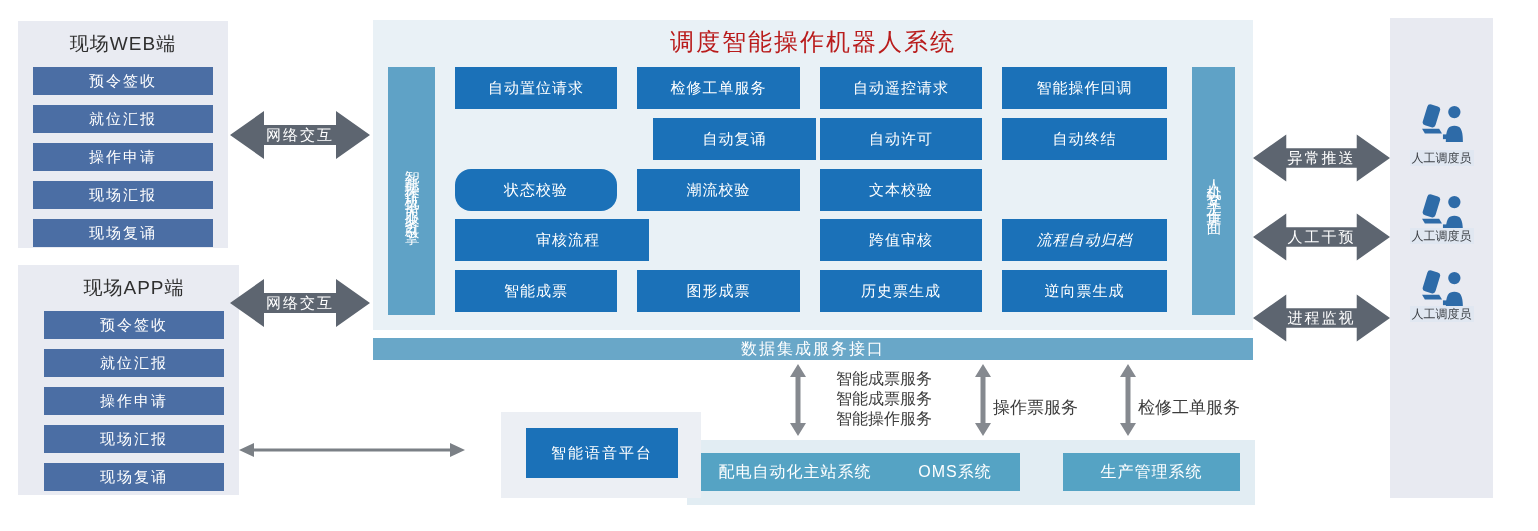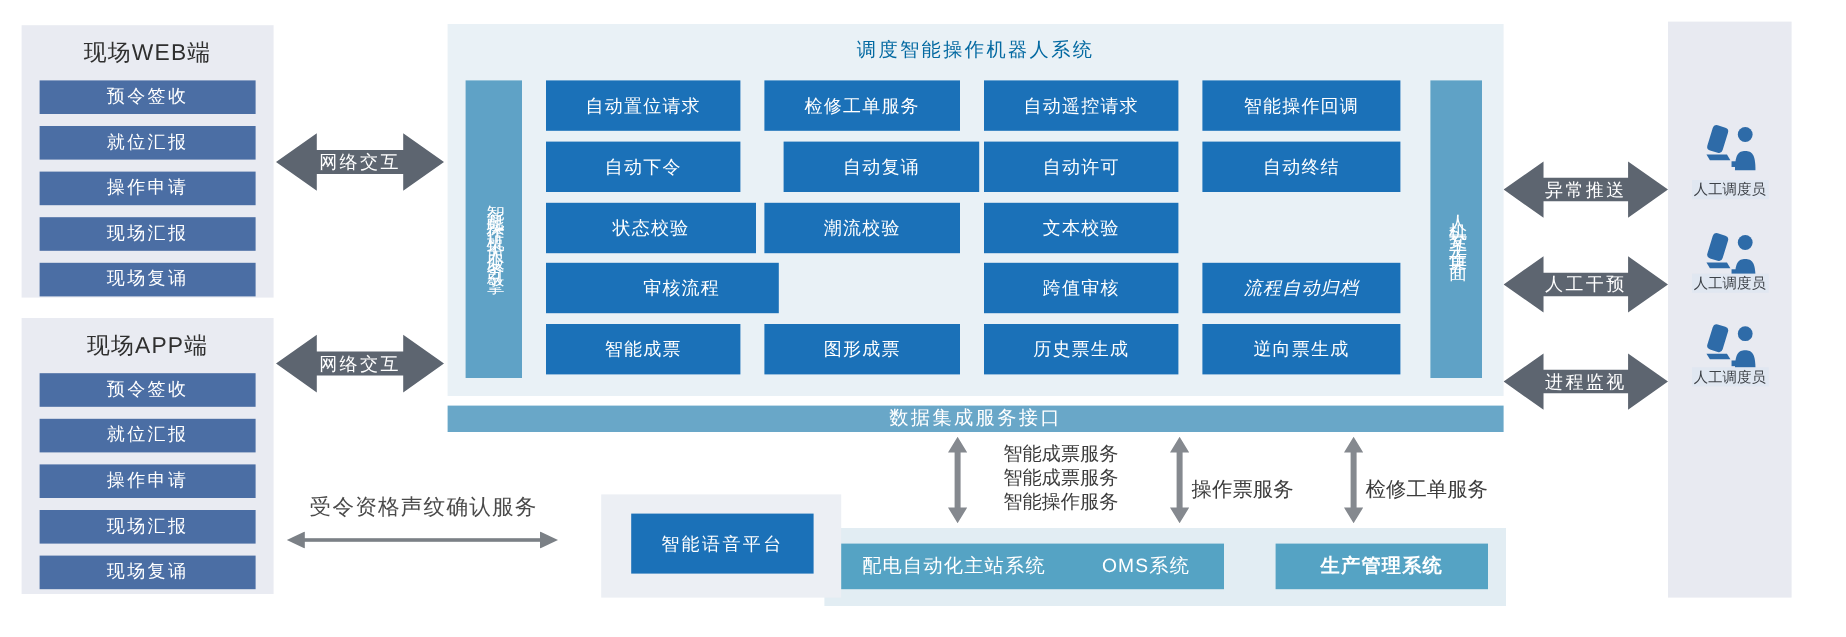--- a/index.html
+++ b/index.html
@@ -10,21 +10,21 @@
   .abs{position:absolute;}
   
   .side-panel{background:#e9ebf2;}
   .side-title{height:46px;display:flex;align-items:center;justify-content:center;
     font-size:19px;color:#2f2f2f;letter-spacing:1px;}
   .side-item{background:#4b6ea4;color:#fff;font-size:15px;height:28px;line-height:28px;
     text-align:center;margin:0 15px 10px;letter-spacing:2px;}
   
   .main-panel{background:#e9f1f6;}
   .main-title{height:44px;display:flex;align-items:center;justify-content:center;
-    font-size:16px;color:#0369a1;letter-spacing:2px;}
+    font-size:24px;color:#b91c1c;letter-spacing:2px;}
   .vbar{background:#5fa2c6;color:#fff;writing-mode:vertical-rl;text-orientation:upright;
     display:flex;align-items:center;justify-content:center;font-size:15px;letter-spacing:6px;}
   .btn{background:#1b71b8;color:#fff;height:42px;display:flex;align-items:center;
     justify-content:center;font-size:15px;letter-spacing:1px;}
   
   .int-bar{background:#69a7c8;color:#fff;height:22px;line-height:22px;text-align:center;
     font-size:16px;letter-spacing:2px;}
   
   .harrow svg{display:block;}
   .harrow-label{position:absolute;inset:0;display:flex;align-items:center;justify-content:center;
@@ -52,21 +52,21 @@
 
   <div class="abs side-panel" style="left:18px;top:21px;width:210px;height:227px;">
     <div class="side-title">现场WEB端</div>
     <div class="side-item">预令签收</div>
     <div class="side-item">就位汇报</div>
     <div class="side-item">操作申请</div>
     <div class="side-item">现场汇报</div>
     <div class="side-item">现场复诵</div>
   </div>
 
-  <div class="abs side-panel" style="left:18px;top:265px;width:210px;height:230px;">
+  <div class="abs side-panel" style="left:18px;top:265px;width:210px;height:230px;padding-left:11px;">
     <div class="side-title">现场APP端</div>
     <div class="side-item">预令签收</div>
     <div class="side-item">就位汇报</div>
     <div class="side-item">操作申请</div>
     <div class="side-item">现场汇报</div>
     <div class="side-item">现场复诵</div>
   </div>
 
   <div class="abs harrow" style="left:230px;top:109px;width:140px;height:52px;">
     <svg width="140" height="52" viewBox="0 0 140 52">
@@ -86,26 +86,25 @@
   </div>
 
   <div class="abs vbar" style="left:388px;top:67px;width:47px;height:248px;">智能操作机器人服务引擎</div>
   <div class="abs vbar" style="left:1192px;top:67px;width:43px;height:248px;">人机交互工作界面</div>
 
   <div class="abs btn" style="left:455px;top:67px;width:162px;">自动置位请求</div>
   <div class="abs btn" style="left:637px;top:67px;width:163px;">检修工单服务</div>
   <div class="abs btn" style="left:820px;top:67px;width:162px;">自动遥控请求</div>
   <div class="abs btn" style="left:1002px;top:67px;width:165px;">智能操作回调</div>
 
-  <div class="abs btn" style="left:455px;top:118px;width:162px;">自动下令</div>
   <div class="abs btn" style="left:637px;top:118px;width:163px;margin-left:16px;">自动复诵</div>
   <div class="abs btn" style="left:820px;top:118px;width:162px;">自动许可</div>
   <div class="abs btn" style="left:1002px;top:118px;width:165px;">自动终结</div>
 
-  <div class="abs btn" style="left:455px;top:169px;width:175px;">状态校验</div>
+  <div class="abs btn" style="left:455px;top:169px;width:162px;border-radius:16px;">状态校验</div>
   <div class="abs btn" style="left:637px;top:169px;width:163px;">潮流校验</div>
   <div class="abs btn" style="left:820px;top:169px;width:162px;">文本校验</div>
 
   <div class="abs btn" style="left:455px;top:219px;width:162px;padding-left:32px;">审核流程</div>
   <div class="abs btn" style="left:820px;top:219px;width:162px;">跨值审核</div>
   <div class="abs btn" style="left:1002px;top:219px;width:165px;font-style:italic;">流程自动归档</div>
 
   <div class="abs btn" style="left:455px;top:270px;width:162px;">智能成票</div>
   <div class="abs btn" style="left:637px;top:270px;width:163px;">图形成票</div>
   <div class="abs btn" style="left:820px;top:270px;width:162px;">历史票生成</div>
@@ -133,24 +132,23 @@
     <div>智能成票服务</div>
     <div>智能成票服务</div>
     <div>智能操作服务</div>
   </div>
   <div class="abs svc-label-mid" style="left:993px;top:396px;">操作票服务</div>
   <div class="abs svc-label-mid" style="left:1138px;top:396px;">检修工单服务</div>
 
   <div class="abs bottom-panel" style="left:687px;top:440px;width:568px;height:65px;">
     <div class="sys-box" style="left:13px;width:190px;">配电自动化主站系统</div>
     <div class="sys-box" style="left:203px;width:130px;">OMS系统</div>
-    <div class="sys-box" style="left:376px;width:177px;font-weight:bold;">生产管理系统</div>
-  </div>
-
-  <div class="abs voice-link" style="left:240px;top:410px;width:226px;">受令资格声纹确认服务</div>
+    <div class="sys-box" style="left:376px;width:177px;">生产管理系统</div>
+  </div>
+
   <div class="abs" style="left:239px;top:443px;">
     <svg width="226" height="14" viewBox="0 0 226 14">
       <rect x="12" y="5.5" width="202" height="3" fill="#7b8086"></rect>
       <polygon points="0,7 15,0 15,14" fill="#7b8086"></polygon>
       <polygon points="226,7 211,0 211,14" fill="#7b8086"></polygon>
     </svg>
   </div>
   <div class="abs voice-panel" style="left:473px;top:412px;width:200px;height:86px;margin-left:28px;">
     <div class="abs voice-box" style="left:25px;top:16px;width:152px;height:50px;">智能语音平台</div>
   </div>

